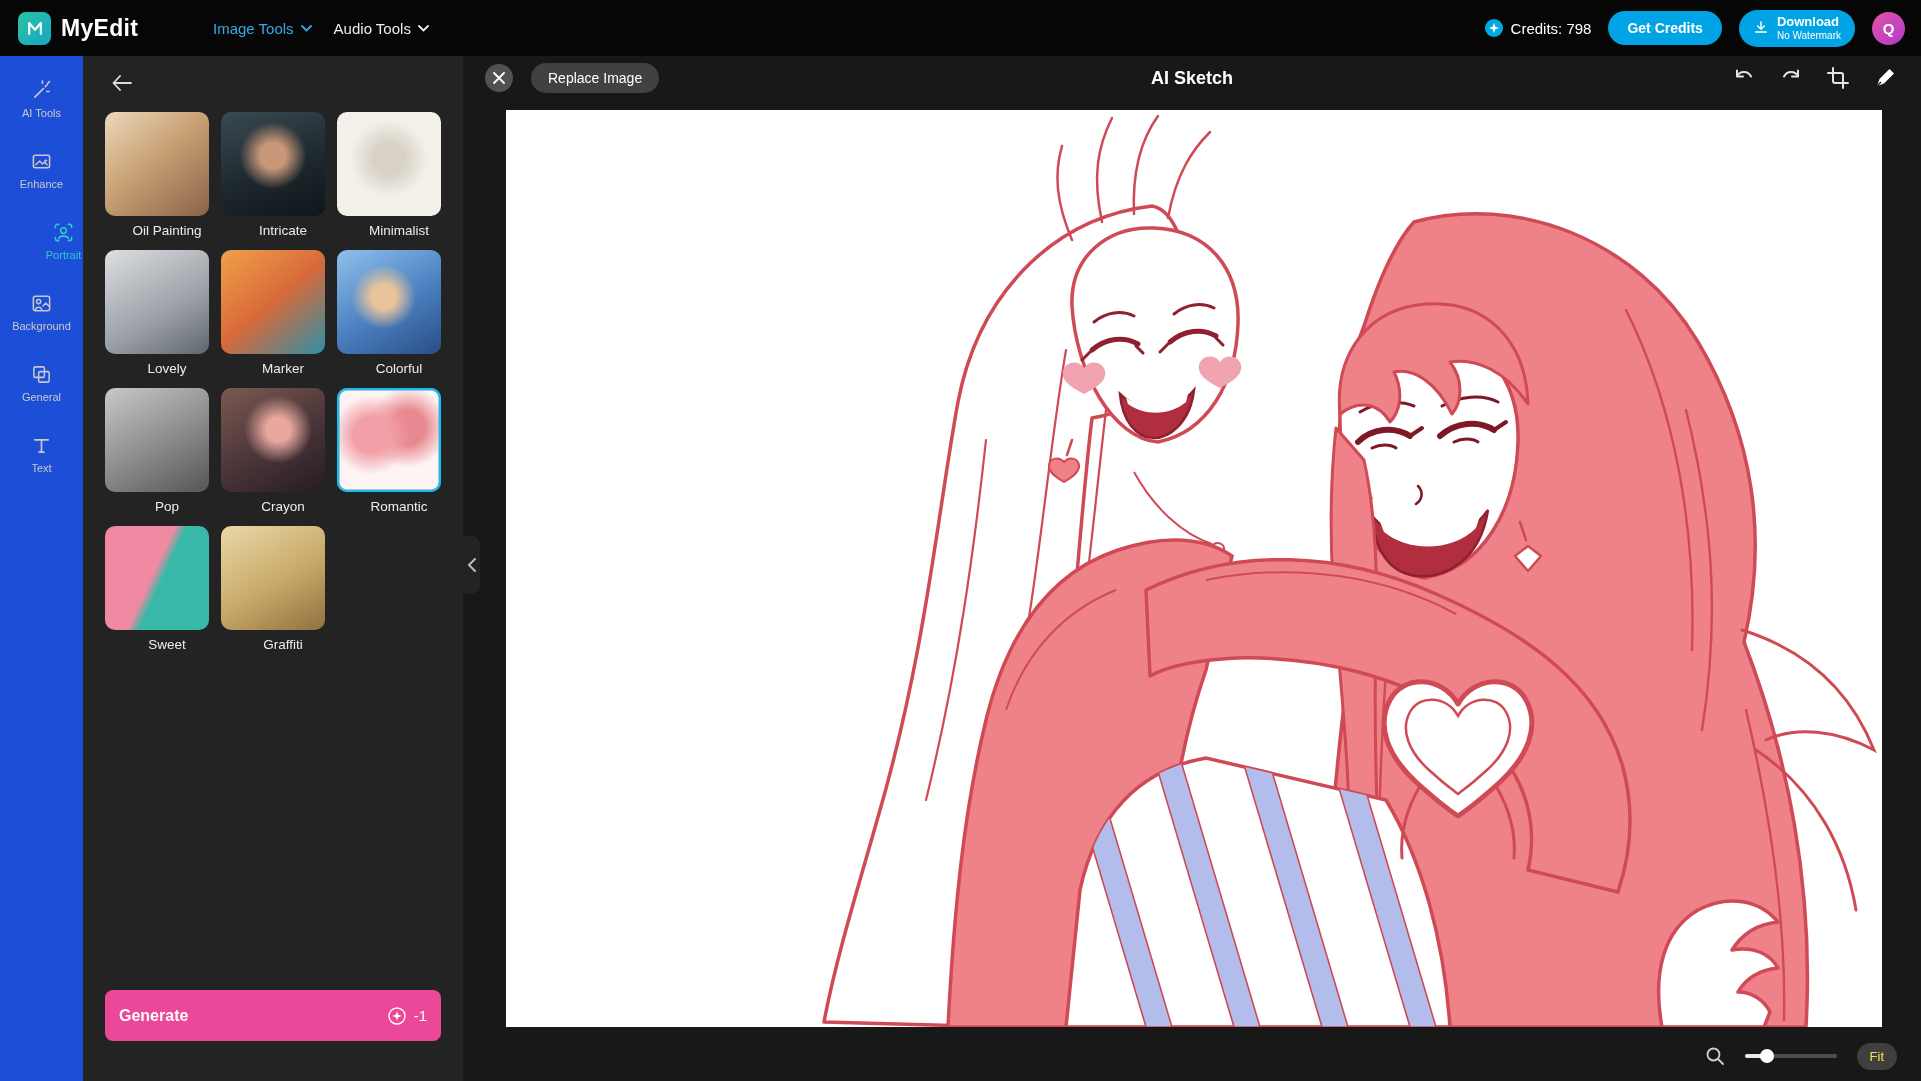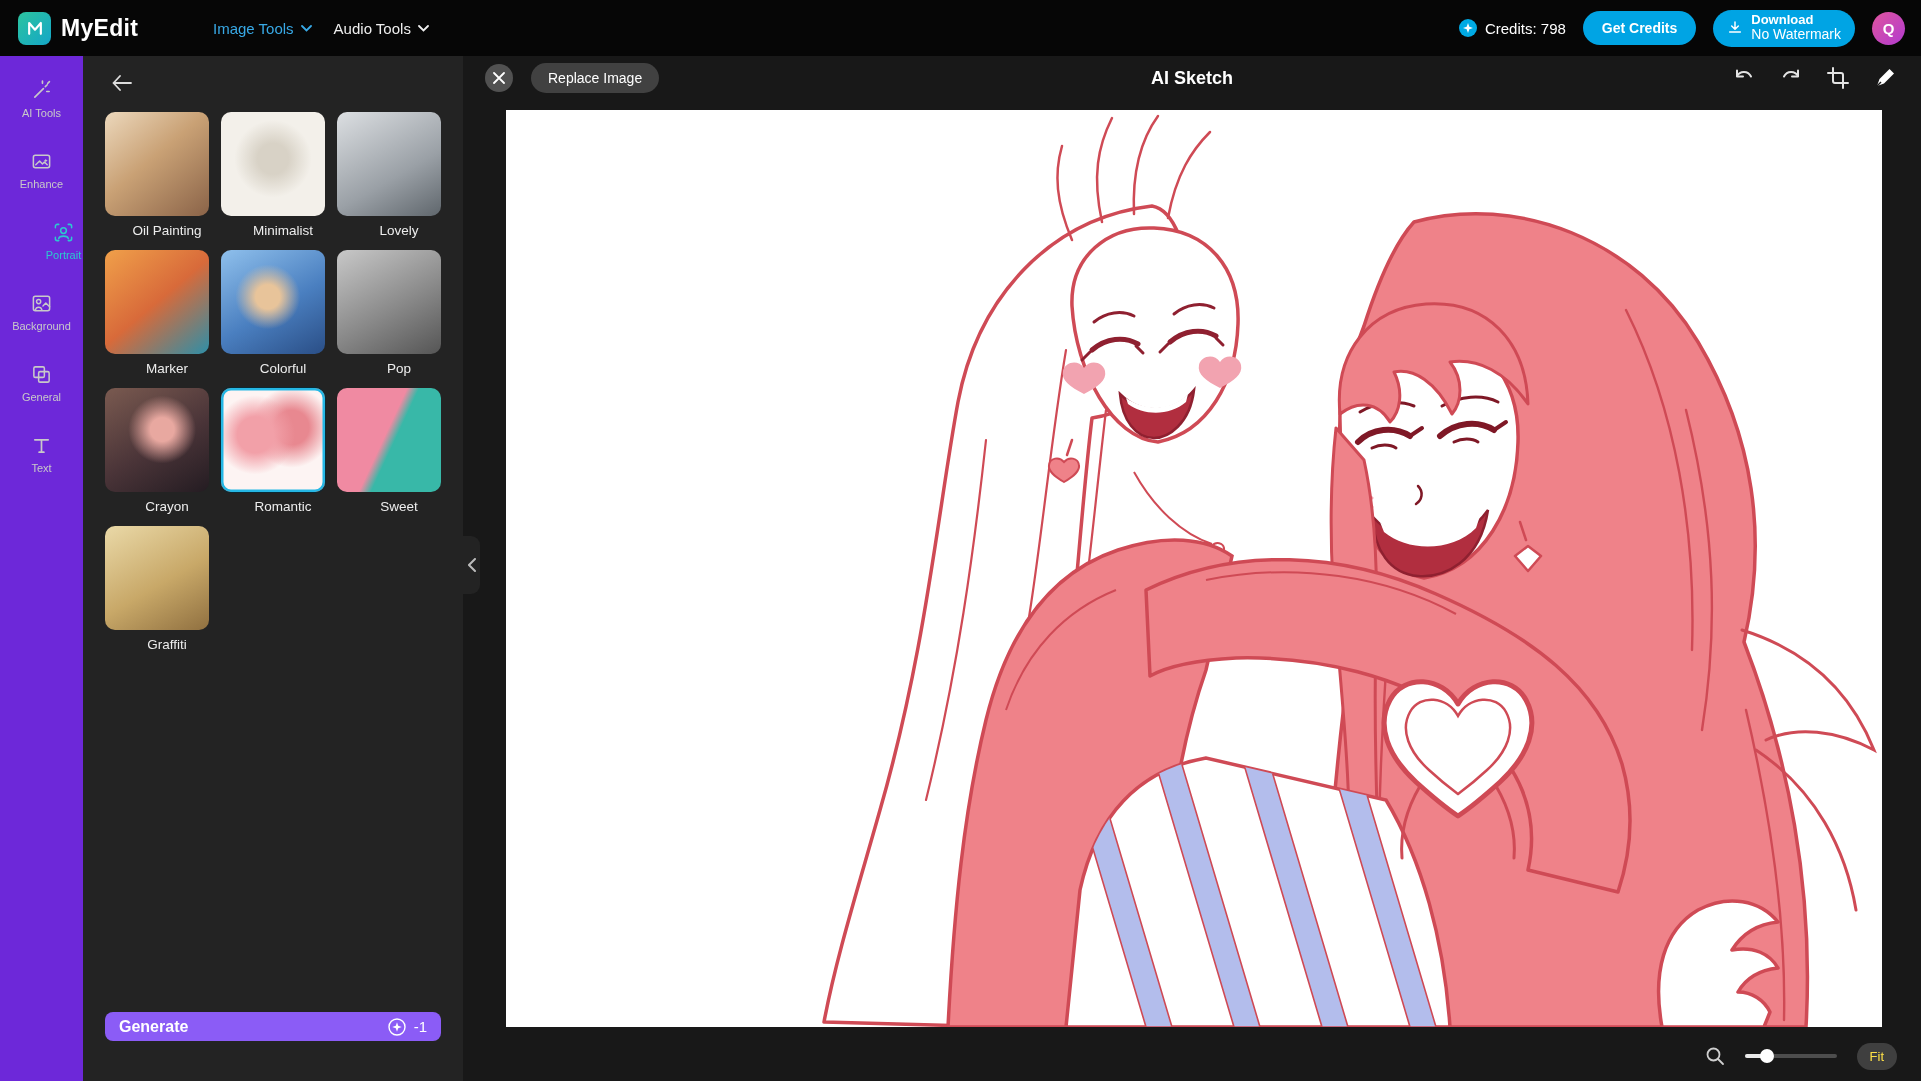--- a/index.html
+++ b/index.html
@@ -22,27 +22,27 @@
   .credits-icon { width:18px; height:18px; border-radius:50%; background:#00aae4;
                   display:flex; align-items:center; justify-content:center; }
   .btn-get-credits { border:none; cursor:pointer; height:34px; padding:3px 19px; border-radius:17px;
                      background:#00a4e4; color:#fff; font-size:14px; font-weight:bold;
                      font-family:"Liberation Sans", sans-serif; }
   .btn-download { border:none; cursor:pointer; height:37px; padding:0 14px; border-radius:19px;
                   background:#00a4e4; color:#fff; display:flex; align-items:center; gap:8px;
                   font-family:"Liberation Sans", sans-serif; }
   .dl-text { display:flex; flex-direction:column; align-items:flex-start; line-height:1.1; }
   .dl-main { font-size:13px; font-weight:bold; }
-  .dl-sub { font-size:14px; }
+  .dl-sub { font-size:10px; }
   .avatar { width:33px; height:33px; border-radius:50%; background:linear-gradient(135deg,#e0559e,#b13ad0);
             color:#fff; font-size:15px; font-weight:bold; display:flex; align-items:center;
             justify-content:center; cursor:pointer; }
 
   
-  .rail { position:absolute; left:0; top:56px; bottom:0; width:83px; background:#6d28d9; z-index:20;
+  .rail { position:absolute; left:0; top:56px; bottom:0; width:83px; background:#1d4ed8; z-index:20;
           display:flex; flex-direction:column; padding-top:8px; }
   .rail-item { height:71px; display:flex; flex-direction:column; align-items:center;
                justify-content:center; gap:6px; color:#c9c9c9; font-size:11px; cursor:pointer; }
   .rail-item.active { color:#2cc9cf;padding-left:44px; }
 
   
   .panel { position:absolute; left:83px; top:56px; bottom:0; width:380px; background:#232323; z-index:19; }
   .panel-back { position:absolute; top:12px; left:24px; width:30px; height:30px; display:flex;
                 align-items:center; justify-content:center; cursor:pointer; color:#ddd; }
   .style-grid { position:absolute; top:56px; left:22px; display:grid;
@@ -60,22 +60,22 @@
   .t5{background:radial-gradient(circle at 45% 45%,#e8c49a 0 15%,rgba(0,0,0,0) 40%),
       linear-gradient(150deg,#8fc0ec 0%,#4a7fc0 55%,#2a4e86 100%);}
   .t6{background:linear-gradient(150deg,#c8c8c8 0%,#8a8a8a 55%,#555 100%);}
   .t7{background:radial-gradient(circle at 55% 40%,#e8a8a0 0 14%,rgba(0,0,0,0) 40%),
       linear-gradient(150deg,#7a5a50 0%,#4a3438 55%,#241c22 100%);}
   .t8{background:radial-gradient(circle at 33% 45%,#f2a0a8 0 20%,rgba(0,0,0,0) 44%),
       radial-gradient(circle at 68% 38%,#e88890 0 18%,rgba(0,0,0,0) 42%),#fdf4f3;}
   .t9{background:linear-gradient(115deg,#f08aa2 0 46%,#38b8a8 54% 100%);}
   .t10{background:linear-gradient(150deg,#ead9a8 0%,#c8a868 55%,#907040 100%);}
 
-  .generate-btn { position:absolute; left:22px; right:22px; bottom:40px; height:29px;
-                  background:#8b5cf6; border:none; border-radius:8px; display:flex; align-items:center;
+  .generate-btn { position:absolute; left:22px; right:22px; bottom:40px; height:51px;
+                  background:#ec4899; border:none; border-radius:8px; display:flex; align-items:center;
                   padding:0 14px; color:#fff; cursor:pointer; font-family:"Liberation Sans", sans-serif; }
   .generate-label { font-size:16px; font-weight:bold; }
   .generate-spacer { flex:1; }
   .generate-cost { font-size:15px; margin-left:8px; }
 
   .collapse-tab { position:absolute; left:463px; top:536px; width:17px; height:58px; background:#232323;
                   border-radius:0 9px 9px 0; display:flex; align-items:center; justify-content:center;
                   cursor:pointer; color:#bbb; z-index:18; }
 
   
@@ -204,20 +204,24 @@
         <path d="M8 1 L1.5 8 L8 15 M1.5 8 H19" fill="none" stroke="currentColor" stroke-width="1.8" stroke-linecap="round" stroke-linejoin="round"></path>
       </svg>
   </div>
 
   <div class="style-grid">
     <div class="style-cell">
       <div class="thumb t0"></div>
       <div class="style-label">Oil Painting</div>
     </div>
     <div class="style-cell">
+      <div class="thumb t1"></div>
+      <div class="style-label">Intricate</div>
+    </div>
+    <div class="style-cell">
       <div class="thumb t2"></div>
       <div class="style-label">Minimalist</div>
     </div>
     <div class="style-cell">
       <div class="thumb t3"></div>
       <div class="style-label">Lovely</div>
     </div>
     <div class="style-cell">
       <div class="thumb t4"></div>
       <div class="style-label">Marker</div>

